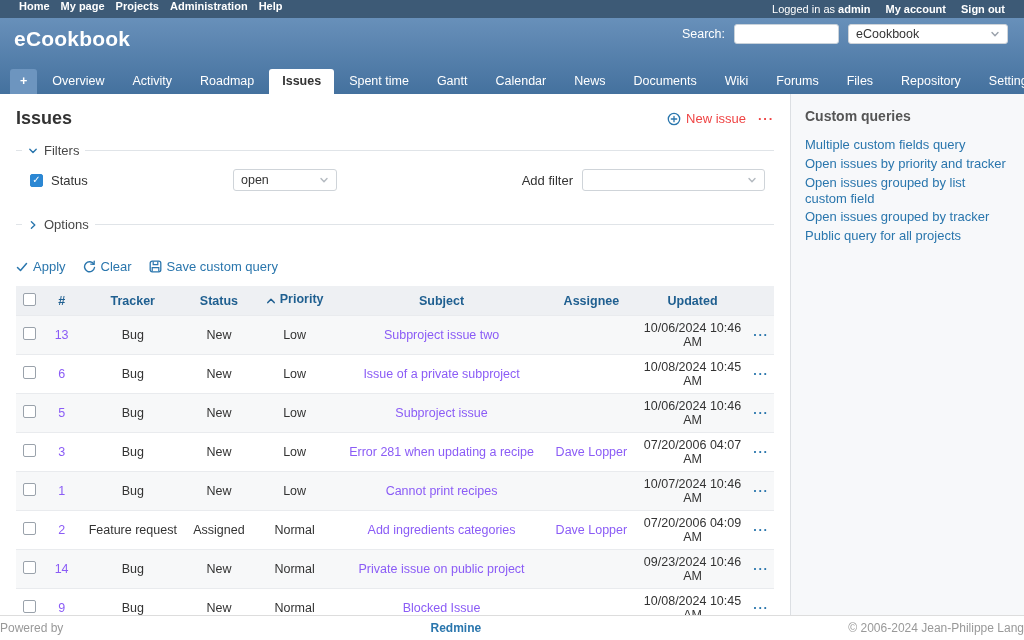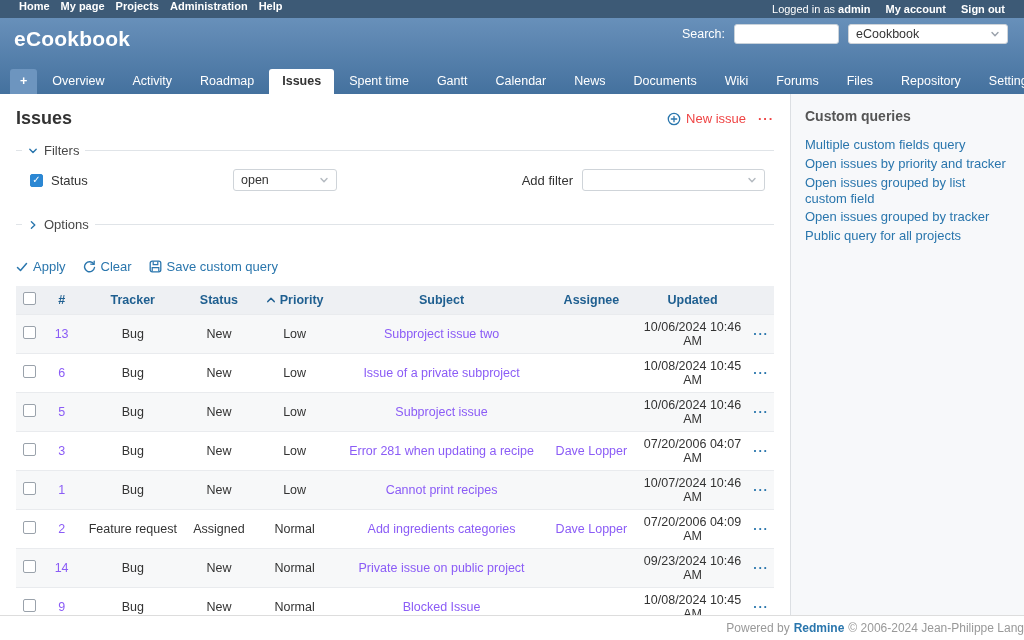--- a/index.html
+++ b/index.html
@@ -66,29 +66,29 @@
   table.issues th { background:#eef0f3; color:#1f5f90; font-weight:bold; padding:6px 4px; text-align:center; }
   table.issues td { padding:5px 4px; text-align:center; border-top:1px solid #e9ebee; }
   table.issues tbody tr:last-child td { border-bottom:1px solid #e9ebee; }
   table.issues tbody tr:nth-child(odd) { background:#f7f8f9; }
   .col-cb { width:28px; } .col-id { width:36px; } .col-tracker { width:108px; } .col-status { width:66px; }
   .col-priority { width:86px; } .col-subject { width:212px; } .col-assignee { width:92px; }
   .col-updated { width:112px; } .col-more { width:26px; }
   td.subject-cell { text-align:left; }
   .link { color:#8b5cf6; text-decoration:none; cursor:pointer; }
   td.more-cell { color:#2a76ad; font-weight:bold; letter-spacing:1px; cursor:pointer; }
-  .sort-wrap { display:inline-flex; align-items:center; gap:4px; }
+  .sort-wrap { display:inline-flex; align-items:flex-end; gap:4px; }
 
   
   .sidebar-title { font-size:14px; font-weight:bold; color:#555; margin:0 0 13px; }
   .q-link { display:block; color:#2a76ad; text-decoration:none; line-height:1.22; margin-bottom:3px; cursor:pointer; }
 
   
   .footer { flex:0 0 25px; border-top:1px solid #ddd; background:#fff; display:flex; align-items:center;
-            justify-content:flex-end; gap:4px; font-size:12px; color:#999; }
+            justify-content:space-between; gap:4px; font-size:12px; color:#999; }
   .footer .redmine { color:#2a76ad; font-weight:bold; }
 
   .icon { display:inline-flex; align-items:center; }
 </style>
 </head>
 <body>
 
 <div class="page">
 
   <div class="topbar">

